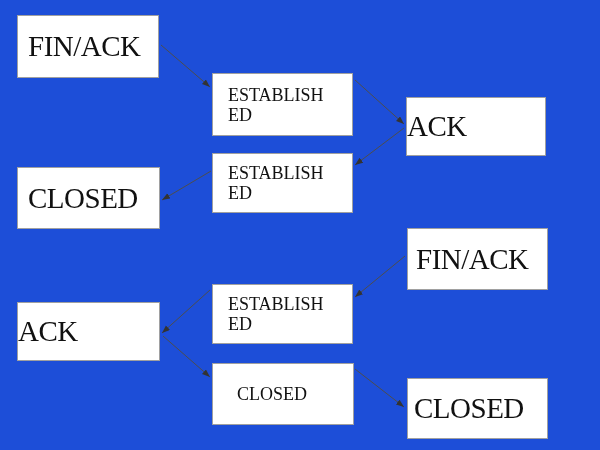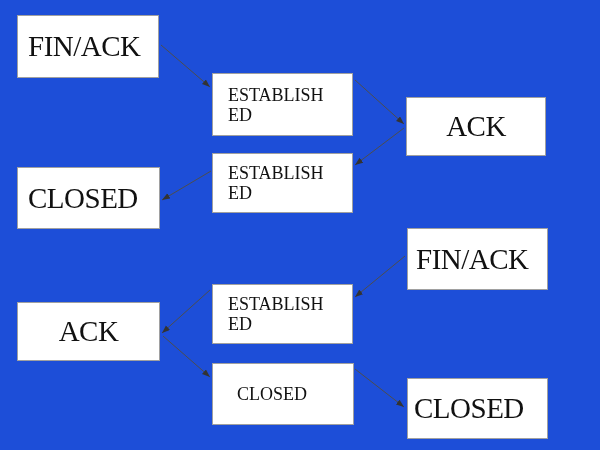--- a/index.html
+++ b/index.html
@@ -9,21 +9,21 @@
   }
   .edges{position:absolute;left:0;top:0;width:600px;height:450px;}
   .node{
     position:absolute;box-sizing:border-box;
     display:flex;flex-direction:column;justify-content:center;align-items:flex-start;
     background:#ffffff;color:#111111;
     border:1px solid #a0a0a0;
   }
   .node.large{font-size:29px;line-height:33px;letter-spacing:-0.5px;}
   .node.small{font-size:18px;line-height:20px;margin-top:20px;}
-  .node.center{align-items:center;padding-left:0 !important;}
+  .node.center{padding-left:0 !important;}
   .line{display:block;white-space:nowrap;}
 </style>
 </head>
 <body>
 
 <div class="canvas">
 
   <svg class="edges" width="600" height="450" viewBox="0 0 600 450">
     <defs>
       <marker id="ah" markerWidth="9" markerHeight="7" refX="8" refY="3" orient="auto" markerUnits="userSpaceOnUse">

